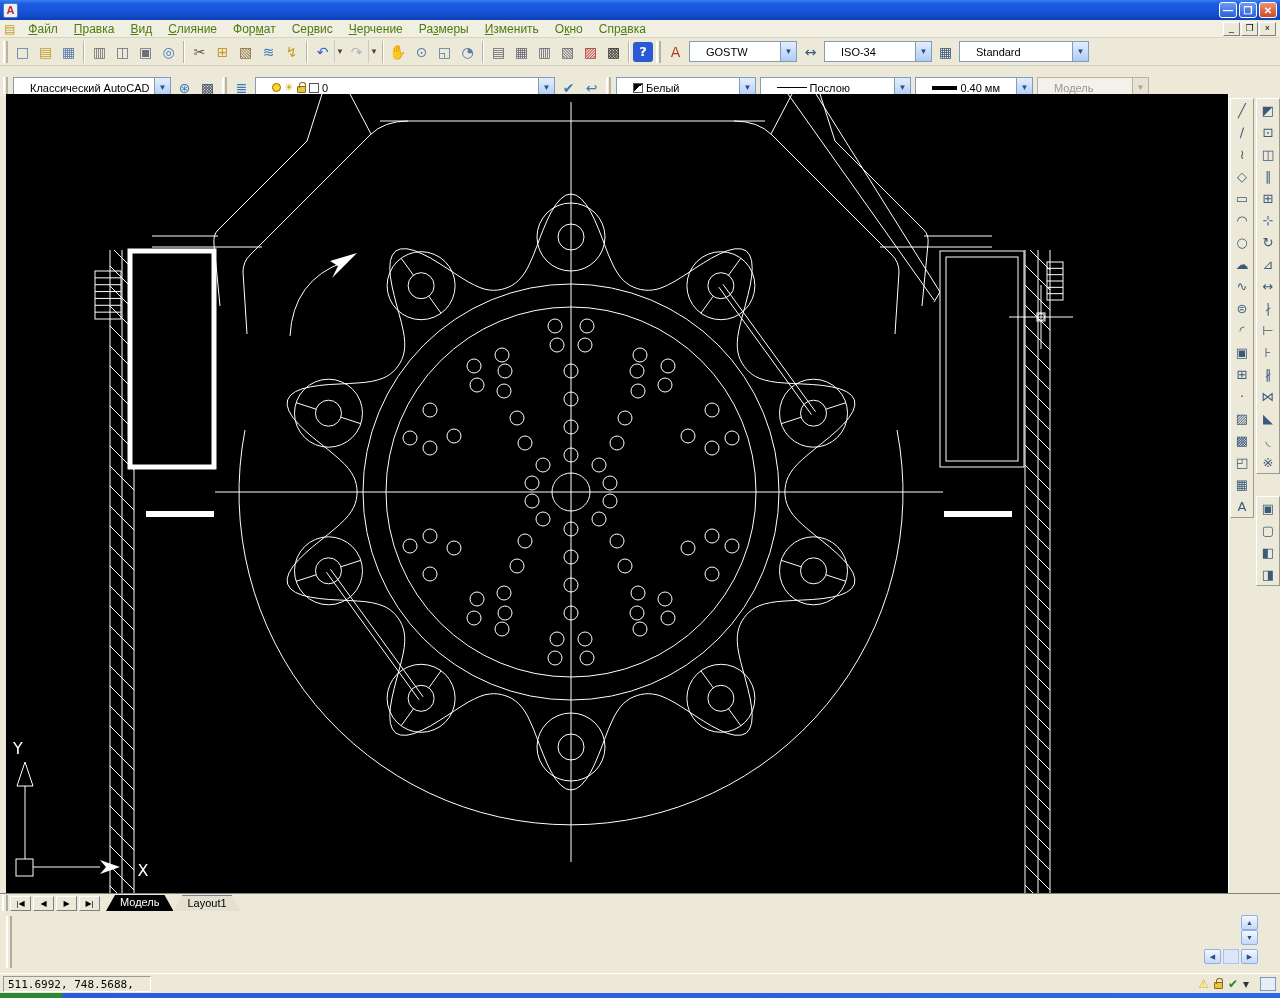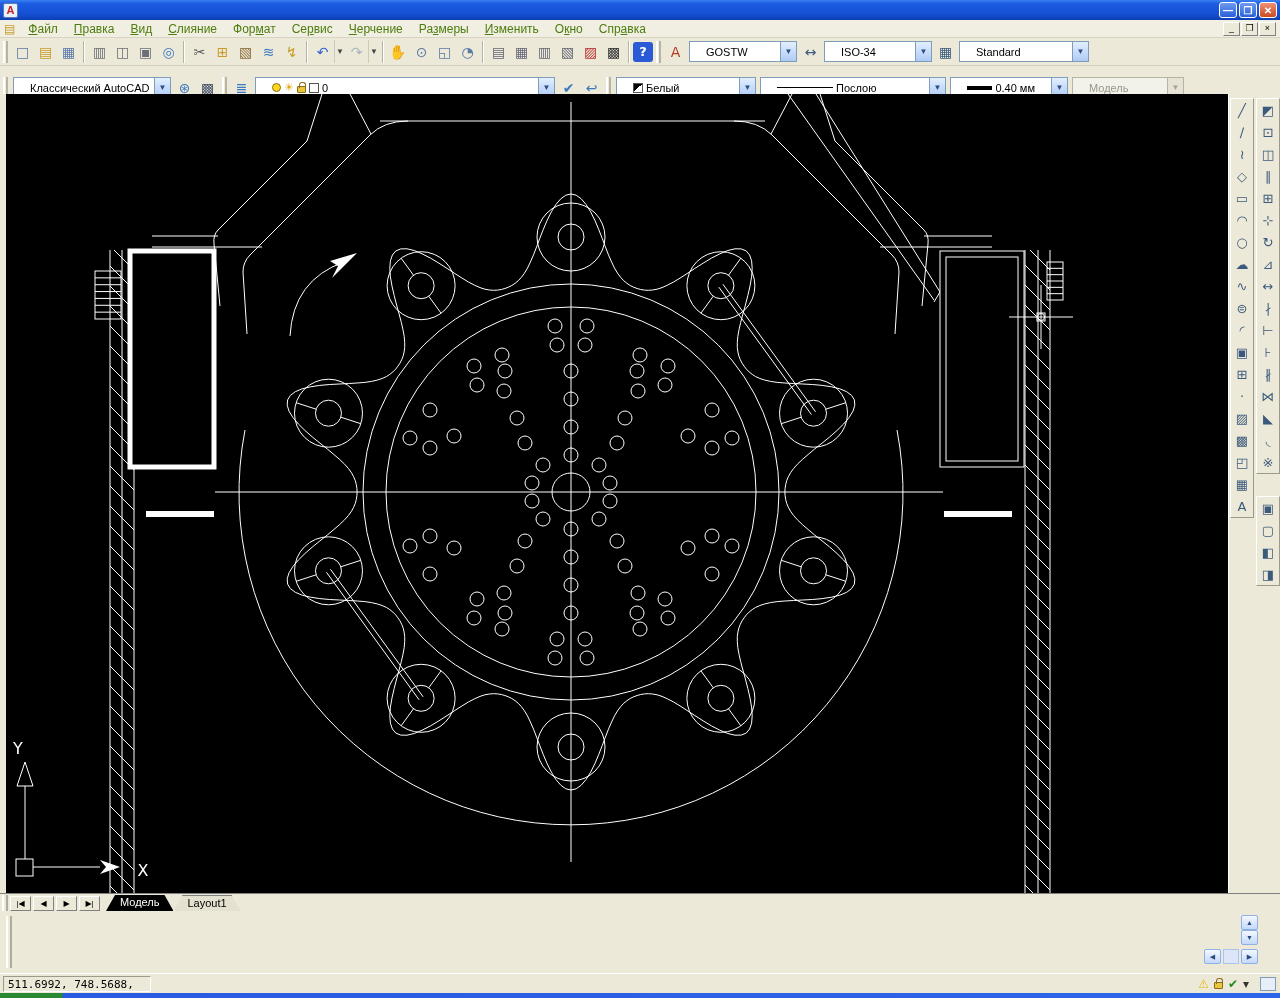--- a/index.html
+++ b/index.html
@@ -215,21 +215,21 @@
         <div class="val"><span class="bulb"></span><span style="color: rgb(216, 168, 10);">☀</span><span class="locky"></span><span class="swatch" style="background: rgb(255, 255, 255);"></span>0</div>
         <div class="drop">▼</div>
       </div>
       <div class="icon-btn" style="color: rgb(60, 122, 192);">✔</div>
       <div class="icon-btn" style="color: rgb(60, 122, 192);">↩</div>
       <div class="grip"></div>
       <div class="combo" style="width: 140px;">
         <div class="val"><span class="swatch" style="background: linear-gradient(135deg, rgb(0, 0, 0) 50%, rgb(255, 255, 255) 50%);"></span>Белый</div>
         <div class="drop">▼</div>
       </div>
-      <div class="combo" style="width: 186px; gap: 28px;">
+      <div class="combo" style="width: 151px; gap: 28px;">
         <div class="val"><span class="line-sample"></span>Послою</div>
         <div class="drop">▼</div>
       </div>
       <div class="combo" style="width: 118px;">
         <div class="val"><span class="weight-sample"></span>0.40 мм</div>
         <div class="drop">▼</div>
       </div>
       <div class="combo disabled" style="width: 112px;">
         <div class="val">Модель</div>
         <div class="drop">▼</div>

